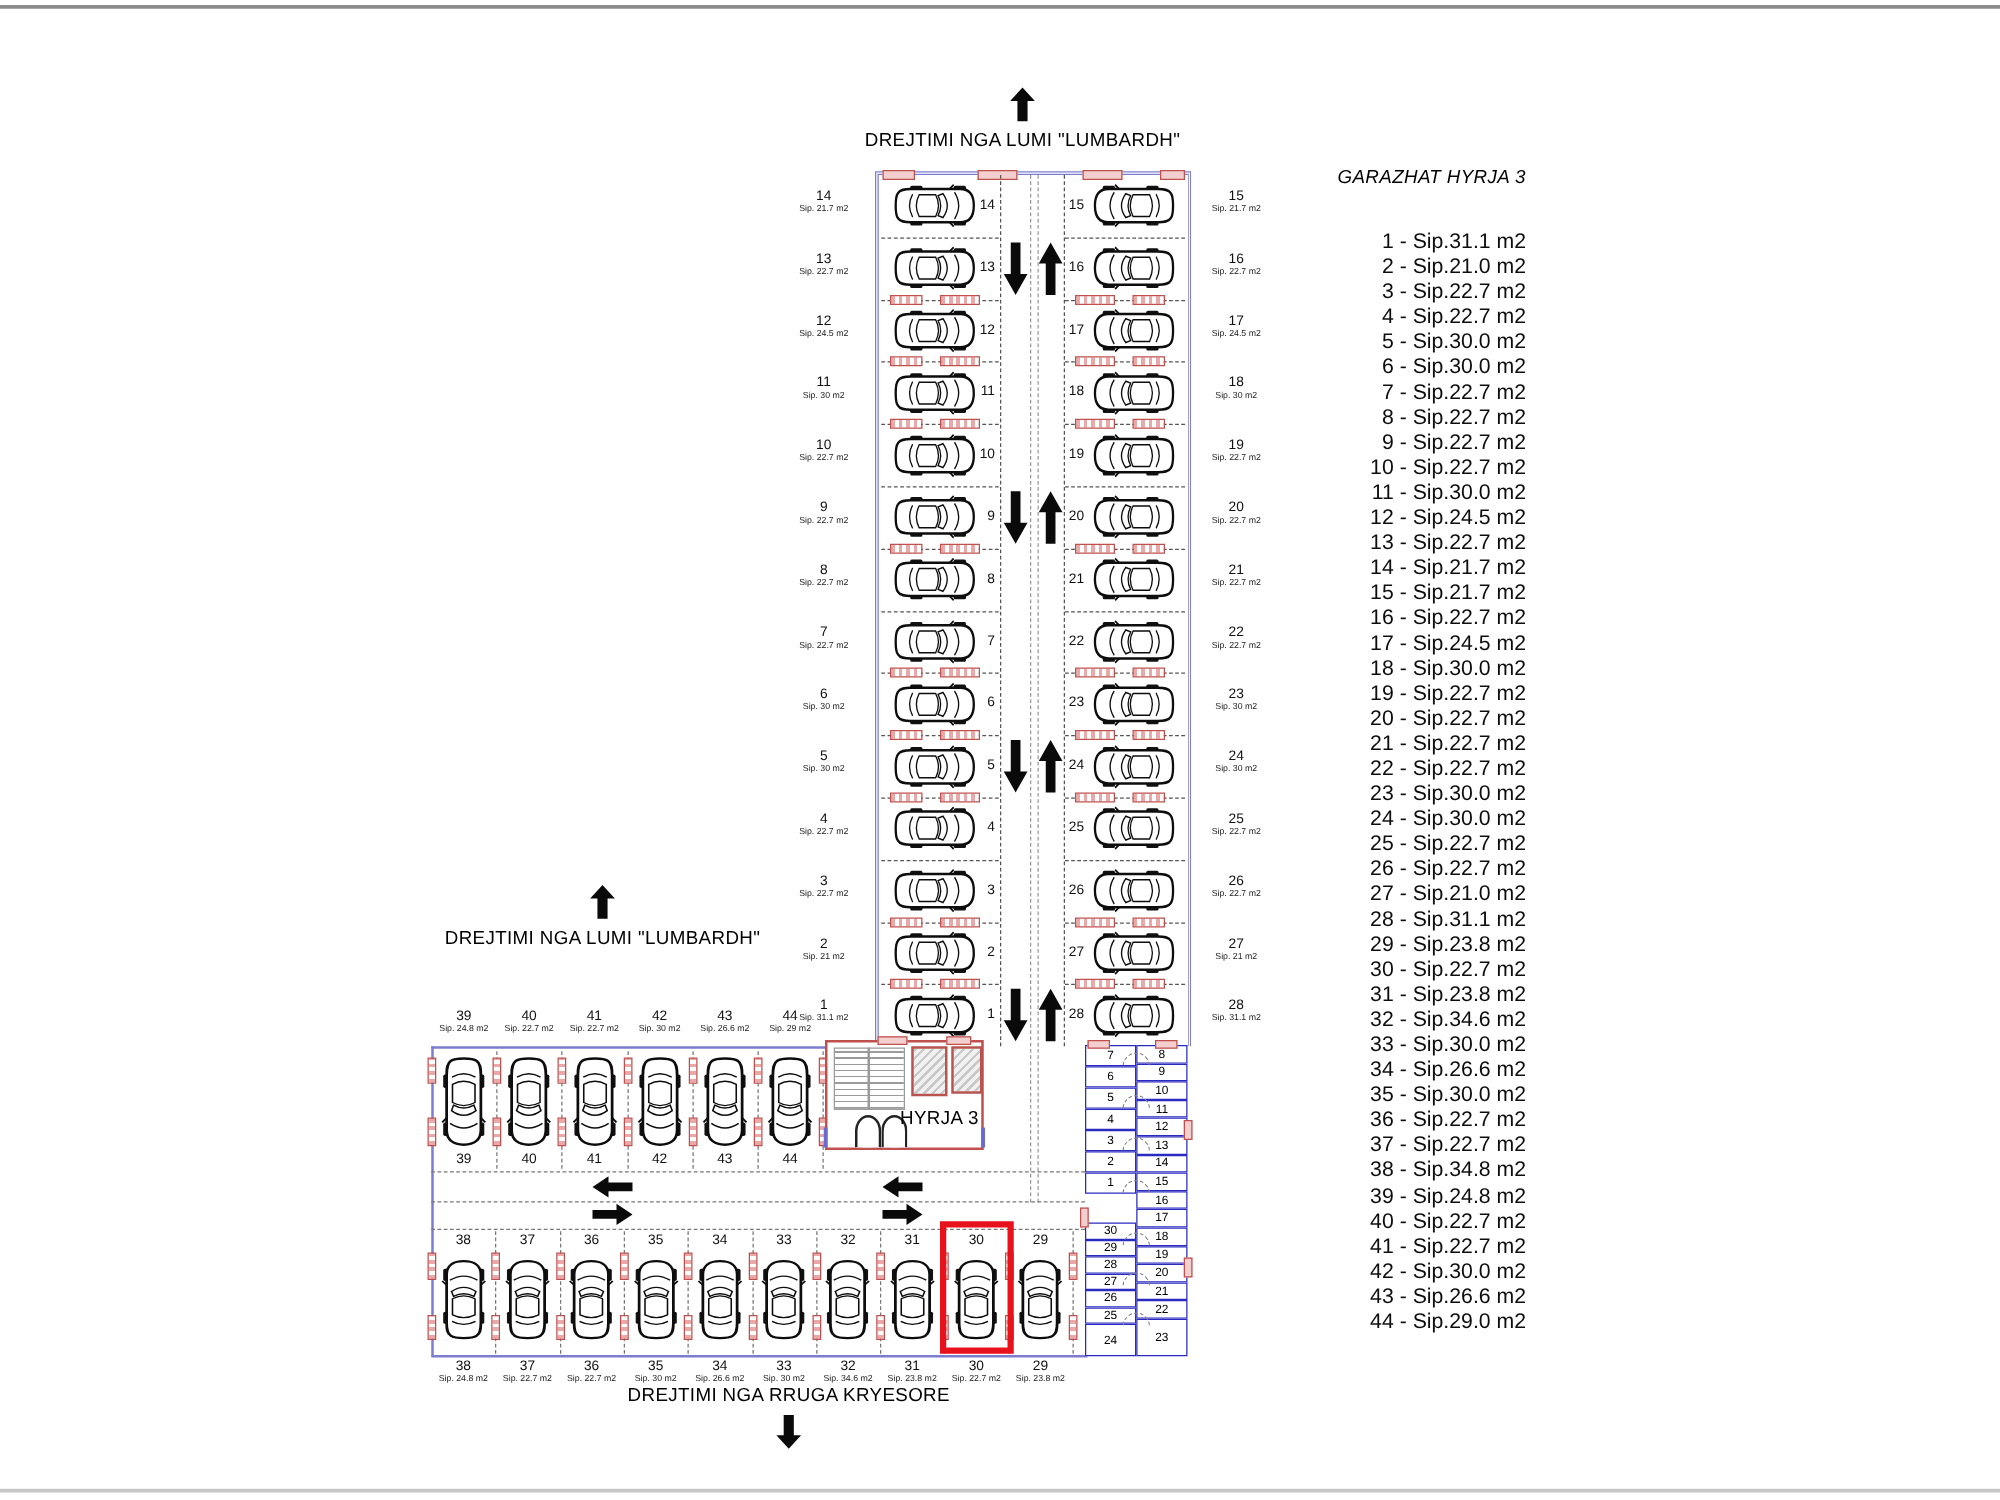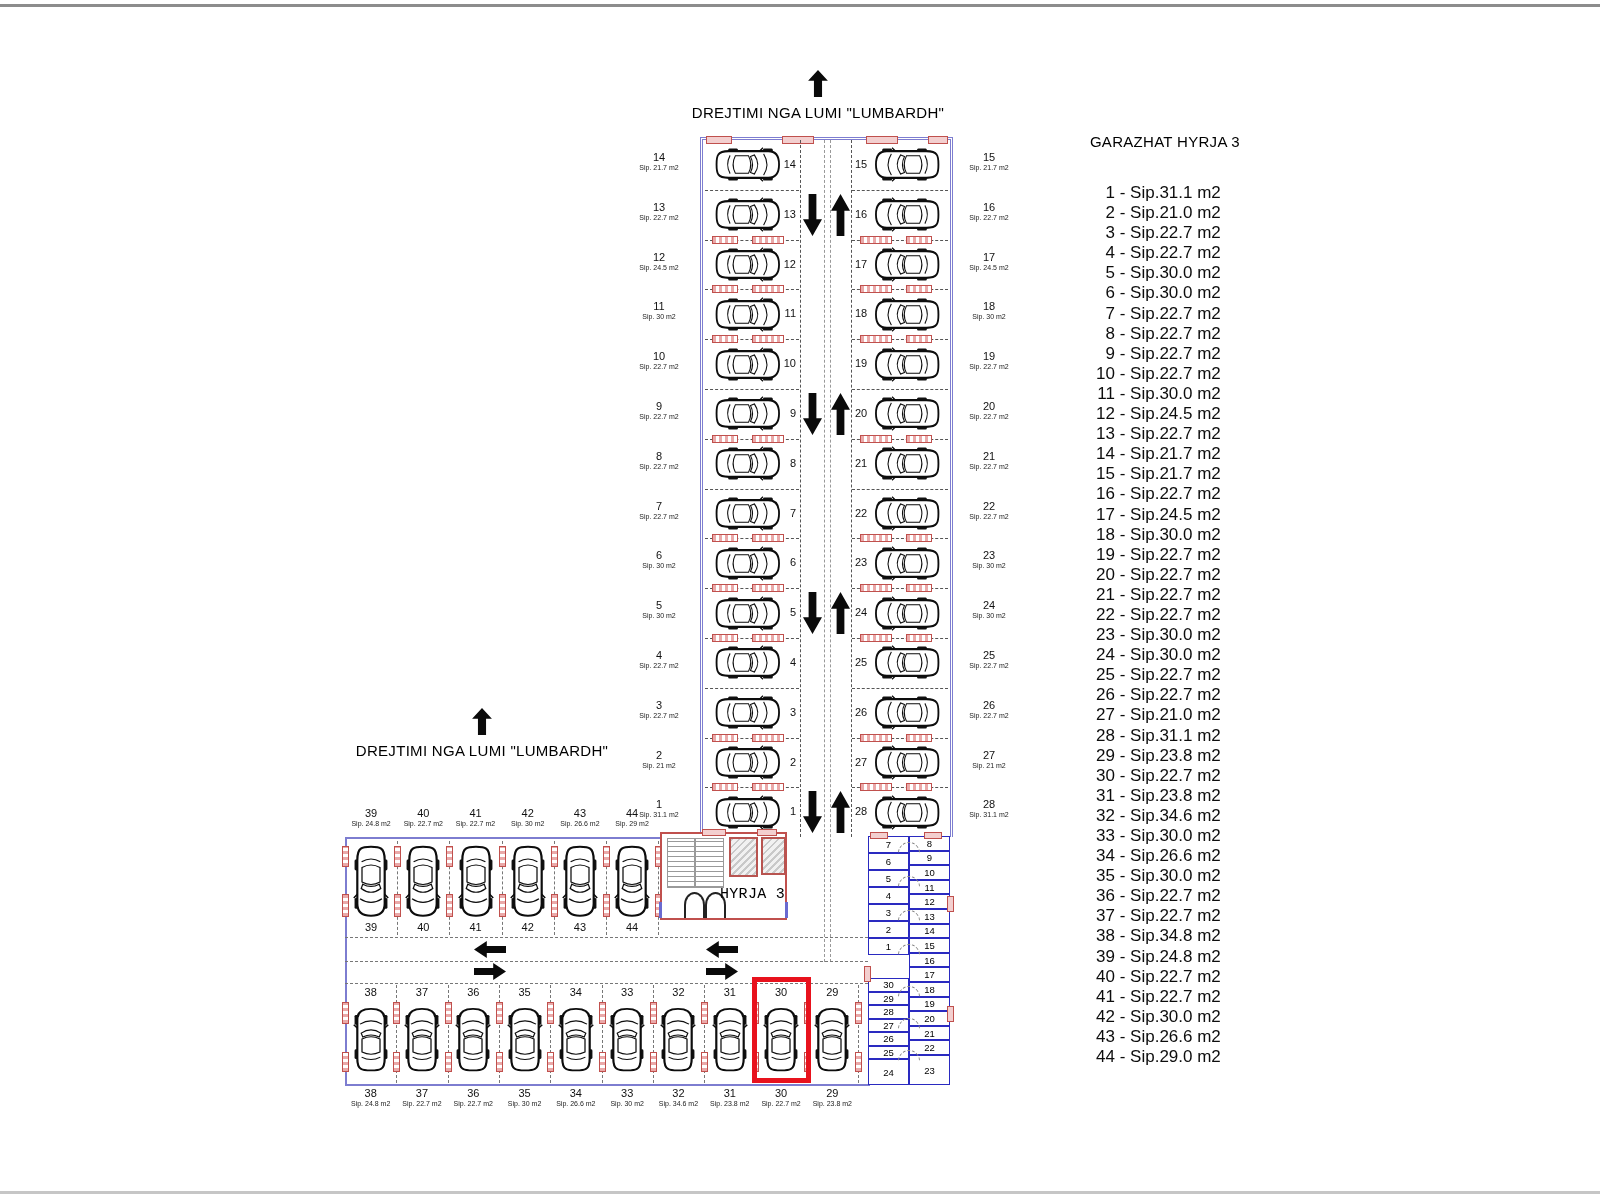--- a/index.html
+++ b/index.html
@@ -11,39 +11,39 @@
   .page-rule{position:absolute;left:0;width:1600px;}
   .rule-top{top:4px;height:3px;background:#8c8c8c;}
   .rule-bottom{top:1191px;height:3px;background:#c6c6c6;}
   .dir{position:absolute;display:flex;flex-direction:column;align-items:center;gap:7px;}
   .dir .txt{font-size:15px;letter-spacing:.02em;color:#000;white-space:nowrap;}
   .barrow{fill:#0a0a0a;}
   .lab-num{font-size:11px;line-height:11px;color:#111;}
   .lab-area{font-size:7px;line-height:9px;color:#222;}
   .marker{border:1px solid #c0504d;background:repeating-linear-gradient(90deg,#eaa9a9 0 3px,#fff 3px 6px);}
   .marker.v{background:repeating-linear-gradient(0deg,#eaa9a9 0 3px,#fff 3px 6px);}
-  .legend-title{position:absolute;left:1070px;top:133px;width:170px;text-align:right;
-                font-size:15px;letter-spacing:.02em;color:#000;}
+  .legend-title{position:absolute;left:1070px;top:133px;width:170px;text-align:left;
+                font-size:15px;letter-spacing:.02em;color:#000;font-style:italic;}
   #legend-items{position:absolute;left:1083px;top:183px;}
   .legend-row{display:flex;height:20.1px;line-height:20.1px;font-size:17px;color:#0d0d0d;}
   .legend-row .ln{width:32px;text-align:right;}
   .legend-row .lt{white-space:pre;}
   .scell{position:absolute;display:flex;align-items:center;justify-content:center;
          font-size:9.5px;color:#000;border:1.5px solid #2a2ac0;background:#fff;}
   .arc{position:absolute;border:1.2px dashed #888;border-radius:50%;
        border-right-color:transparent;border-bottom-color:transparent;transform:rotate(45deg);}
   .hyrja{position:absolute;border:2px solid #c0504d;background:#fff;}
   .stairs{position:absolute;border:1px solid #9a9a9a;
           background:repeating-linear-gradient(0deg,#9a9a9a 0 1px,transparent 1px 5px);}
   .lift{position:absolute;border:2px solid #b85450;
         background:repeating-linear-gradient(135deg,#c9c9c9 0 2px,#f1f1f1 2px 5px);}
   .doorarc{position:absolute;border:2px solid #222;border-bottom:none;border-radius:50% 50% 0 0;background:#fff;}
   .pinkseg{position:absolute;border:1px solid #c0504d;background:#f3cfcf;}
   .blueseg{position:absolute;background:#6a6ad0;}
-  .entr-label{position:absolute;font-size:15px;letter-spacing:.02em;color:#000;white-space:nowrap;font-family:Liberation Mono, monospace;}
+  .entr-label{position:absolute;font-size:15px;letter-spacing:.02em;color:#000;white-space:nowrap;}
 </style>
 </head>
 <body>
 
 <svg width="0" height="0" style="position:absolute" aria-hidden="true">
   <defs>
     <g id="carTop">
       <rect x="-1" y="13" width="5.5" height="15" rx="2" fill="#111"></rect>
       <rect x="35.5" y="13" width="5.5" height="15" rx="2" fill="#111"></rect>
       <rect x="-1" y="66" width="5.5" height="15" rx="2" fill="#111"></rect>
@@ -70,20 +70,26 @@
   </div>
 
 
   <div class="dir" style="left:332px;top:708px;width:300px;">
     <svg class="barrow" width="22" height="27" viewBox="0 0 22 30">
         <path d="M11 0 L22 12 L15.5 12 L15.5 30 L6.5 30 L6.5 12 L0 12 Z"></path>
       </svg>
     <div class="txt">DREJTIMI NGA LUMI "LUMBARDH"</div>
   </div>
 
+  <div class="dir" style="left:481px;top:1108px;width:300px;">
+    <div class="txt">DREJTIMI NGA RRUGA KRYESORE</div>
+    <svg class="barrow" width="22" height="27" viewBox="0 0 22 30">
+        <path d="M11 30 L0 18 L6.5 18 L6.5 0 L15.5 0 L15.5 18 L22 18 Z"></path>
+      </svg>
+  </div>
 
   <div class="legend-title">GARAZHAT HYRJA 3</div>
   <div id="legend-items">
       <div class="legend-row">
         <span class="ln">1</span>
         <span class="lt"> - Sip.31.1 m2</span>
       </div>
       <div class="legend-row">
         <span class="ln">2</span>
         <span class="lt"> - Sip.21.0 m2</span>

